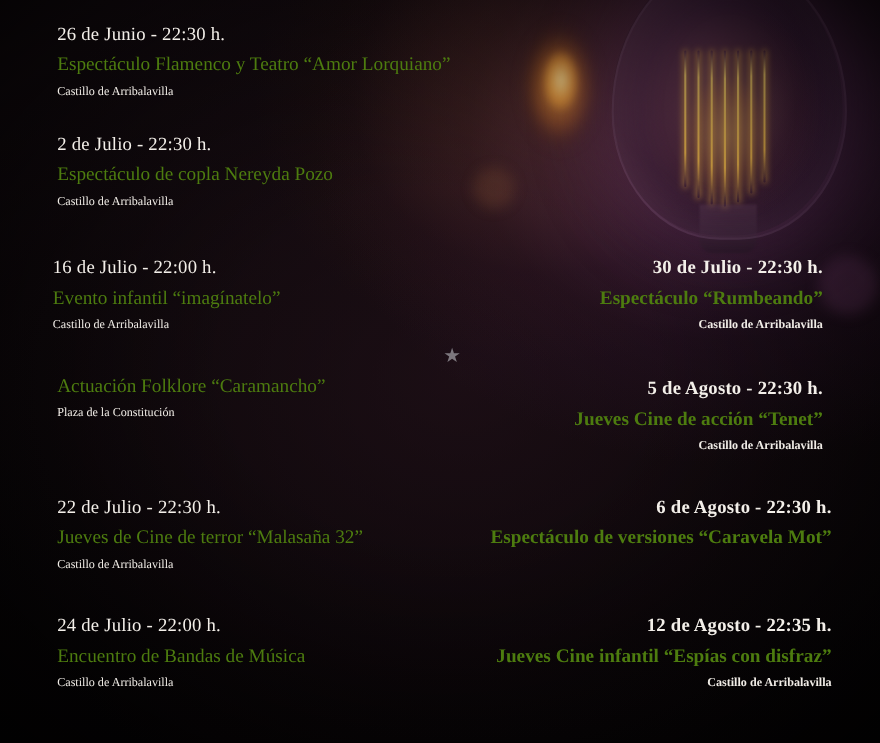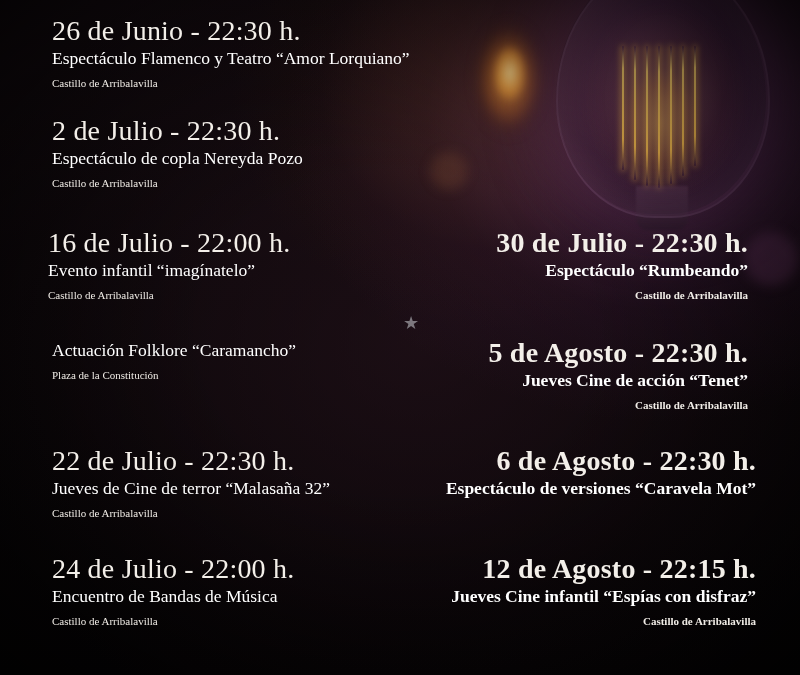--- a/index.html
+++ b/index.html
@@ -139,30 +139,30 @@
     top: 0;
   }
   .col-left { left: 0; width: 400px; }
   .col-right { left: 400px; width: 400px; }
 
   .event {
     position: absolute;
     color: #ffffff;
   }
   .ev-date {
-    font-size: 28px;
+    font-size: 17px;
     line-height: 30px;
     color: #f3efe9;
     letter-spacing: 0.2px;
     white-space: nowrap;
   }
   .ev-title {
     font-size: 17.5px;
     line-height: 25px;
-    color: #ffffff;
+    color: #4d7c0f;
     white-space: nowrap;
   }
   .ev-place {
     font-size: 11px;
     line-height: 25px;
     color: #f0ece6;
     white-space: nowrap;
   }
   .align-left { text-align: left; }
   .align-right { text-align: right; font-weight: bold; }
@@ -246,20 +246,20 @@
       <div class="ev-title">Jueves  Cine de acción “Tenet”</div>
       <div class="ev-place">Castillo de Arribalavilla</div>
     </div>
 
     <div class="event align-right" style="right:44px; top:446px; width:340px;">
       <div class="ev-date">6 de Agosto - 22:30 h.</div>
       <div class="ev-title">Espectáculo de versiones “Caravela Mot”</div>
     </div>
 
     <div class="event align-right" style="right:44px; top:554px; width:340px;">
-      <div class="ev-date">12 de Agosto - 22:15 h.</div>
+      <div class="ev-date">12 de Agosto - 22:35 h.</div>
       <div class="ev-title">Jueves Cine infantil “Espías con disfraz”</div>
       <div class="ev-place">Castillo de Arribalavilla</div>
     </div>
 
   </div>
 
 </div>
 
 </body></html>

